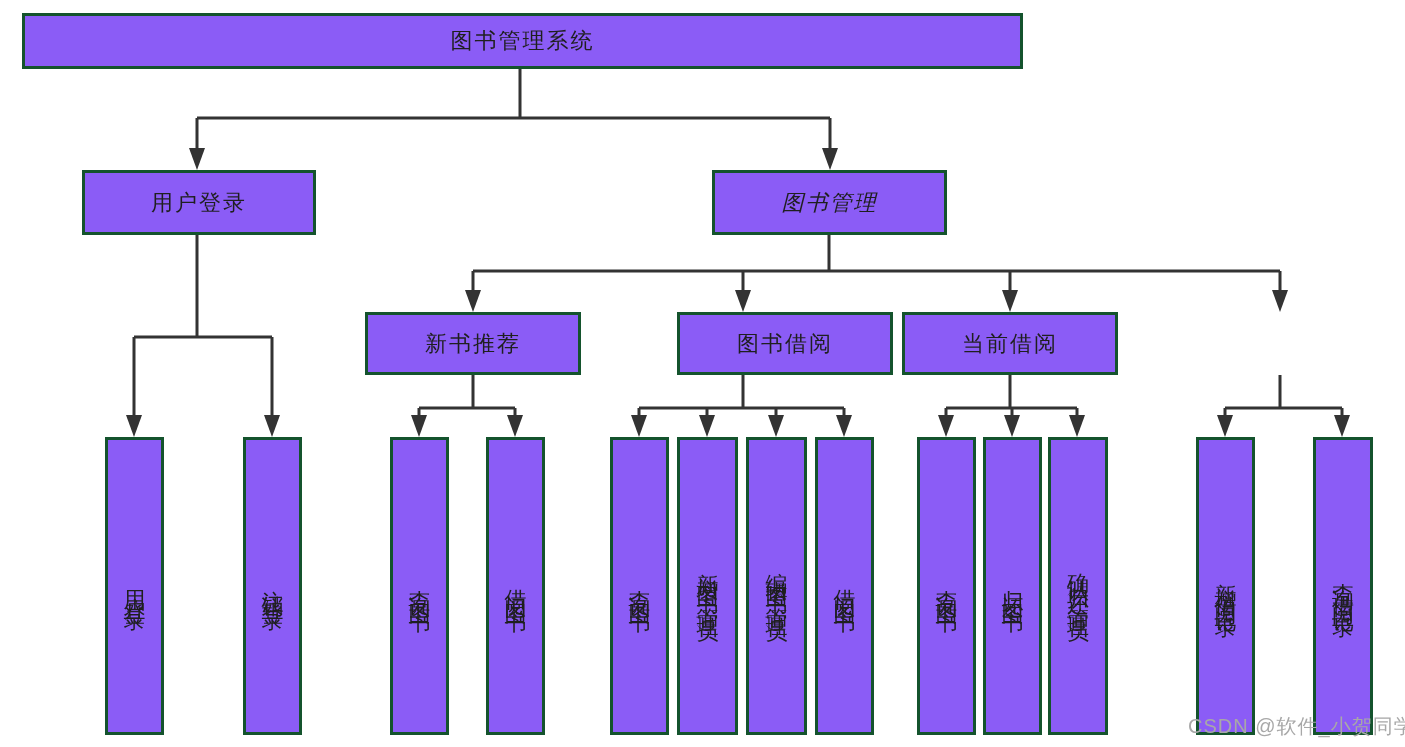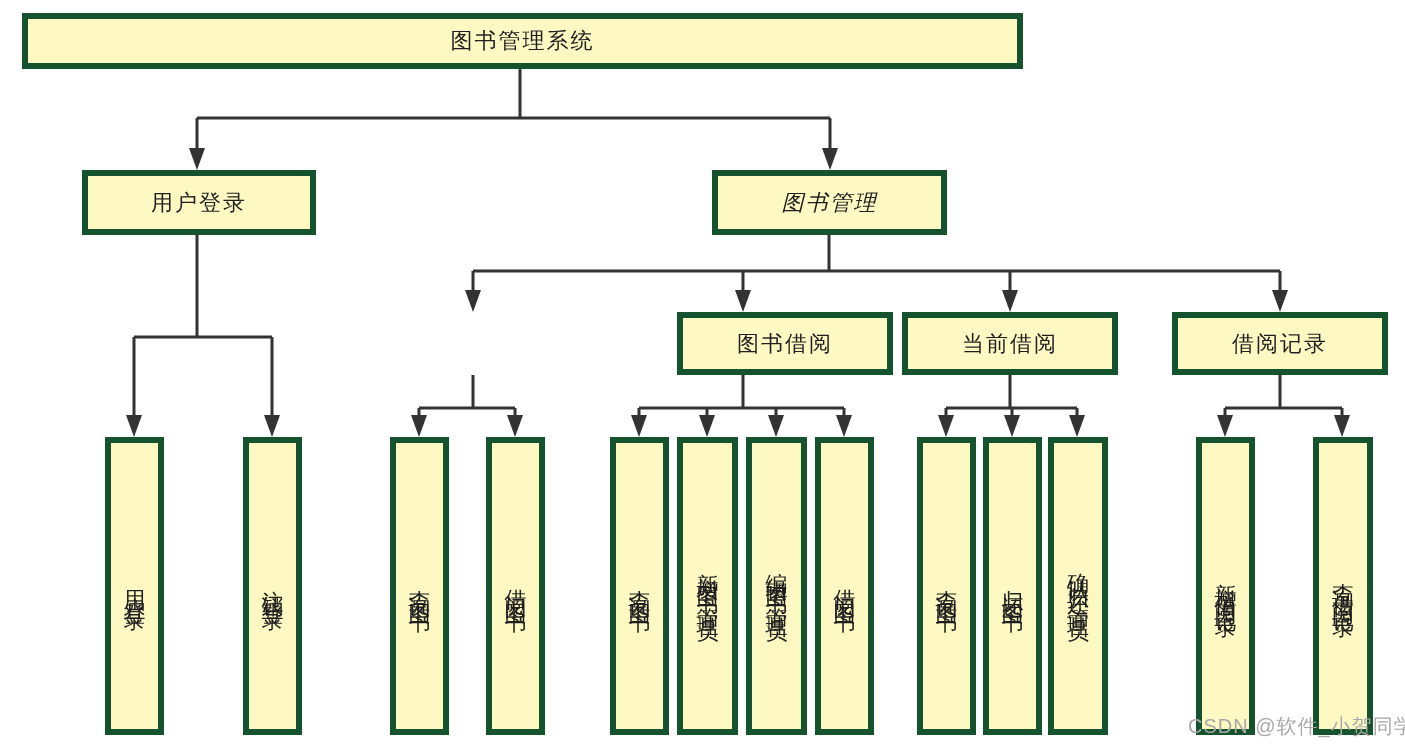--- a/index.html
+++ b/index.html
@@ -13,22 +13,22 @@
   }
   #connectors {
     position: absolute;
     left: 0; top: 0;
     width: 1405px; height: 747px;
     pointer-events: none;
   }
   .box {
     position: absolute;
     box-sizing: border-box;
-    border: 6px solid #14532d;
-    background: #fef9c3;
+    border: 3px solid #14532d;
+    background: #8b5cf6;
     display: flex;
     align-items: center;
     justify-content: center;
     color: #1f1f1f;
     font-size: 22px;
     letter-spacing: 2px;
     white-space: nowrap;
   }
   .vbox {
     writing-mode: vertical-rl;
@@ -115,23 +115,23 @@
       <path d="M1217 415 H1233 L1225 437 Z"></path>
       <path d="M1334 415 H1350 L1342 437 Z"></path>
     </g>
   </svg>
 
   <div class="box root">图书管理系统</div>
 
   <div class="box lv2a">用户登录</div>
   <div class="box lv2b">图书管理</div>
 
+  <div class="box lv3a">新书推荐</div>
   <div class="box lv3b">图书借阅</div>
   <div class="box lv3c">当前借阅</div>
-  <div class="box lv3d">借阅记录</div>
 
   <div class="box vbox leaf l00">用户登录</div>
   <div class="box vbox leaf l01">注销登录</div>
 
   <div class="box vbox leaf l10">查询图书</div>
   <div class="box vbox leaf l11">借阅图书</div>
 
   <div class="box vbox leaf l20">查询图书</div>
   <div class="box vbox leaf l21">新增图书（管理员）</div>
   <div class="box vbox leaf l22">编辑图书（管理员）</div>

